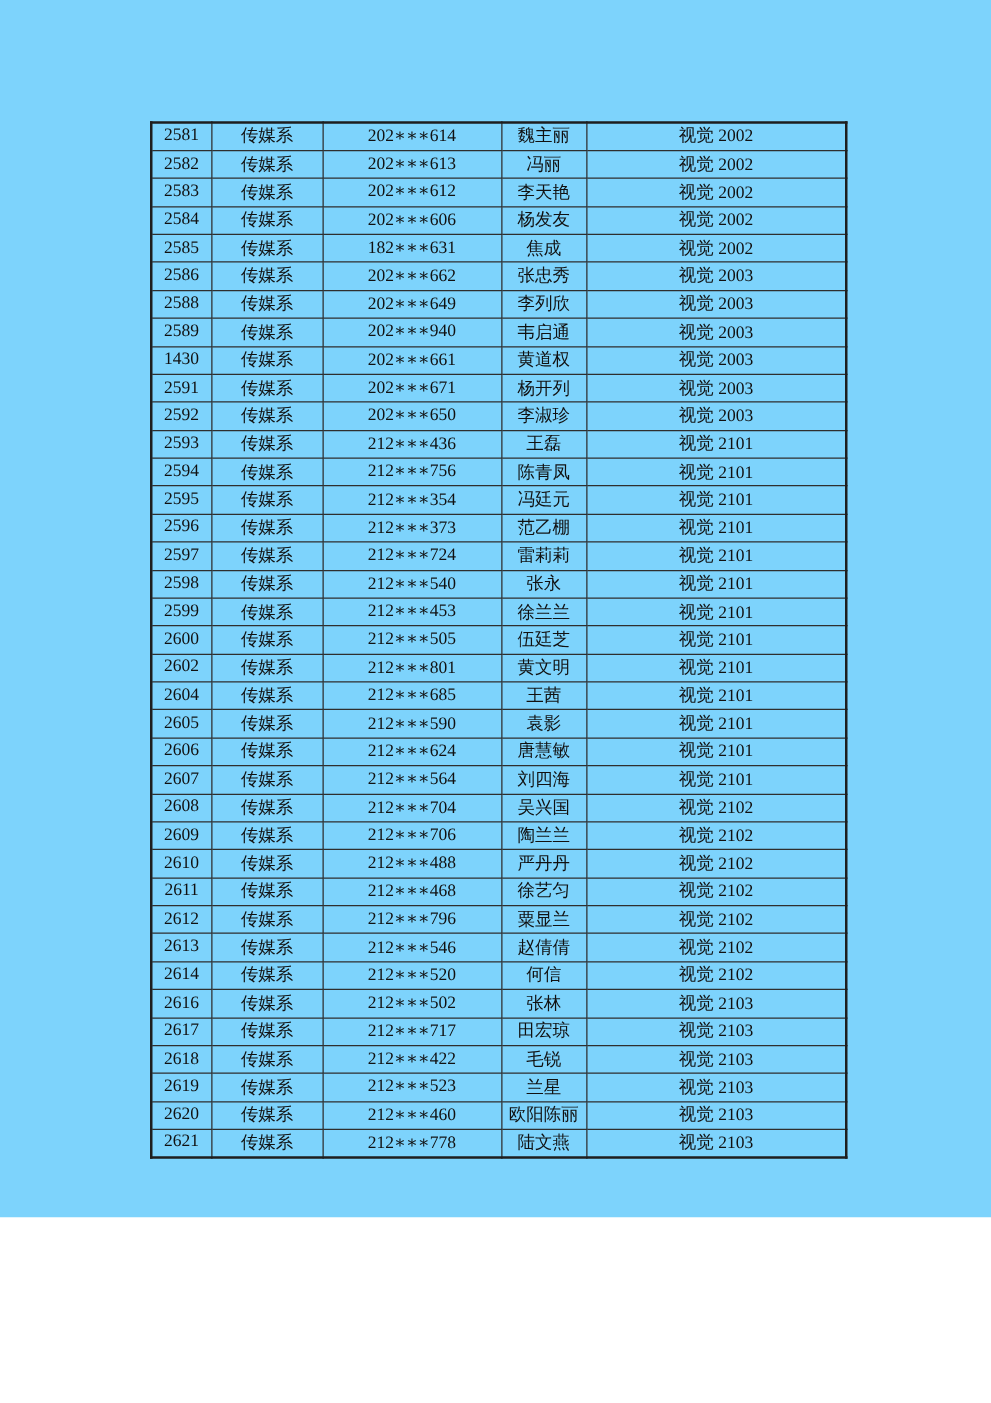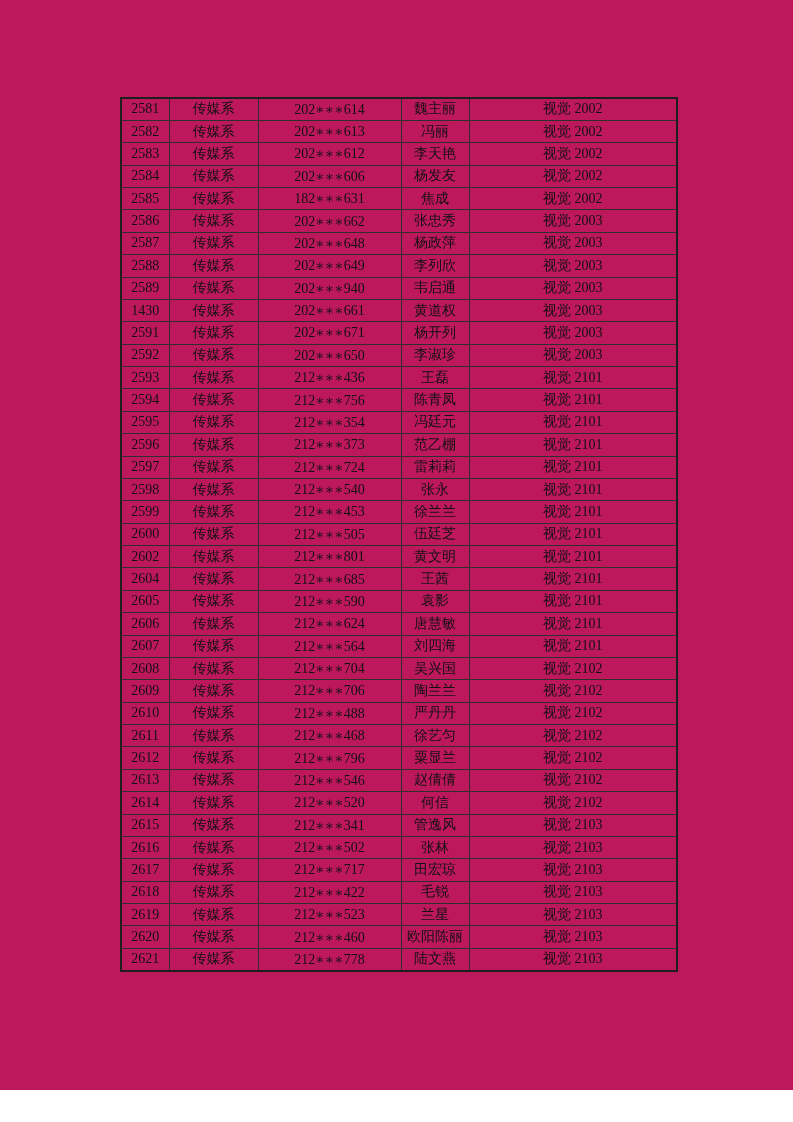--- a/index.html
+++ b/index.html
@@ -3,22 +3,22 @@
 <meta charset="utf-8">
 <style>
   html, body {
     margin: 0;
     padding: 0;
     background: #ffffff;
   }
   .page {
     position: relative;
     width: 793px;
-    height: 1090px;
-    background: #be185d;
+    height: 974px;
+    background: #7dd3fc;
     overflow: hidden;
     font-family: "Liberation Serif", "DejaVu Serif", serif;
   }
   table.roster {
     position: absolute;
     left: 120px;
     top: 97px;
     width: 556px;
     border-collapse: collapse;
     table-layout: fixed;
@@ -91,27 +91,20 @@
           <td>视觉 2002</td>
         </tr>
         <tr>
           <td>2586</td>
           <td>传媒系</td>
           <td>202∗∗∗662</td>
           <td>张忠秀</td>
           <td>视觉 2003</td>
         </tr>
         <tr>
-          <td>2587</td>
-          <td>传媒系</td>
-          <td>202∗∗∗648</td>
-          <td>杨政萍</td>
-          <td>视觉 2003</td>
-        </tr>
-        <tr>
           <td>2588</td>
           <td>传媒系</td>
           <td>202∗∗∗649</td>
           <td>李列欣</td>
           <td>视觉 2003</td>
         </tr>
         <tr>
           <td>2589</td>
           <td>传媒系</td>
           <td>202∗∗∗940</td>
@@ -271,27 +264,20 @@
           <td>212∗∗∗546</td>
           <td>赵倩倩</td>
           <td>视觉 2102</td>
         </tr>
         <tr>
           <td>2614</td>
           <td>传媒系</td>
           <td>212∗∗∗520</td>
           <td>何信</td>
           <td>视觉 2102</td>
-        </tr>
-        <tr>
-          <td>2615</td>
-          <td>传媒系</td>
-          <td>212∗∗∗341</td>
-          <td>管逸风</td>
-          <td>视觉 2103</td>
         </tr>
         <tr>
           <td>2616</td>
           <td>传媒系</td>
           <td>212∗∗∗502</td>
           <td>张林</td>
           <td>视觉 2103</td>
         </tr>
         <tr>
           <td>2617</td>

